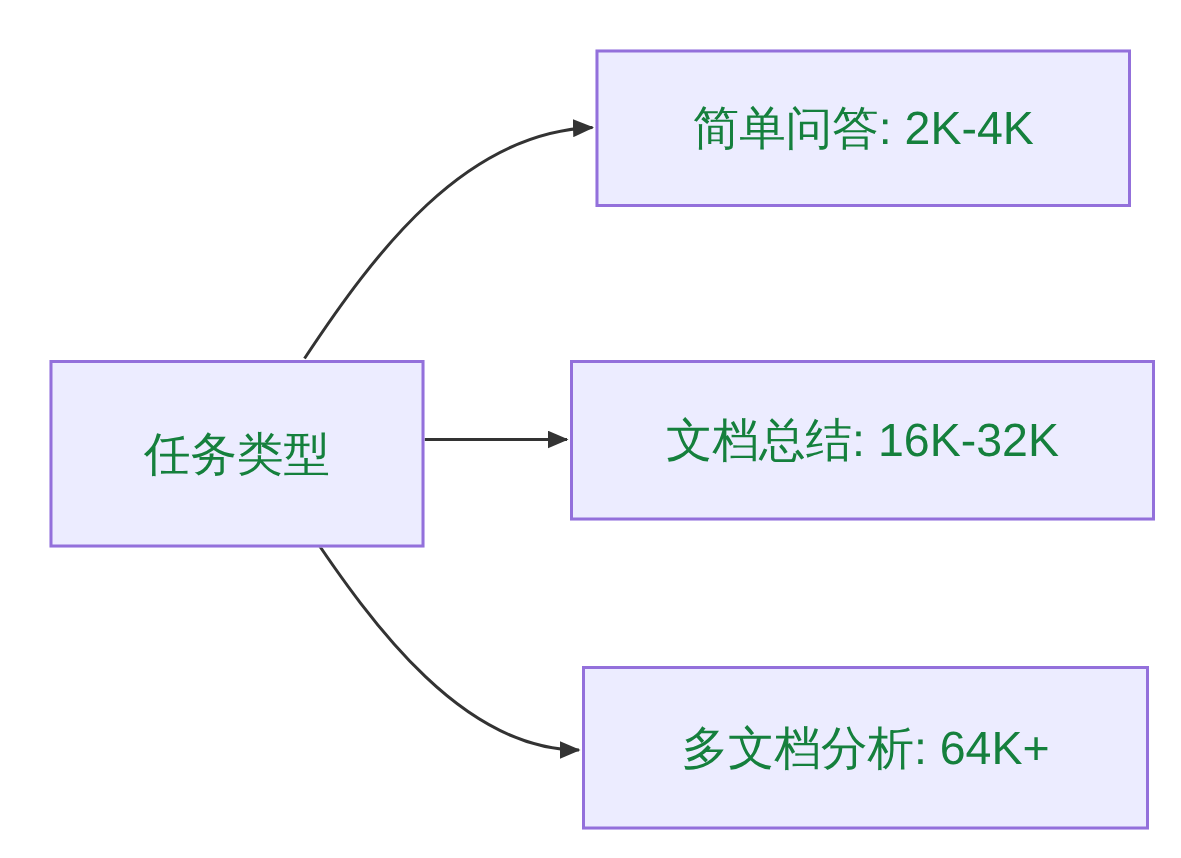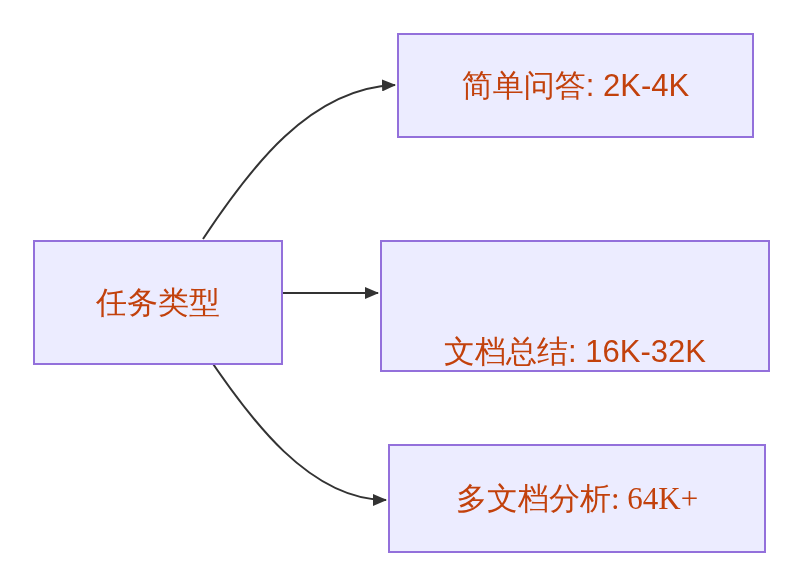--- a/index.html
+++ b/index.html
@@ -25,30 +25,30 @@
     stroke: #333333;
     stroke-width: 2px;
   }
   .node {
     position: absolute;
     background: #ECECFF;
     border: 2px solid #9370DB;
     display: flex;
     align-items: center;
     justify-content: center;
-    color: #c2410c;
+    color: #15803d;
     font-size: 31px;
     line-height: 1.2;
     white-space: nowrap;
     text-align: center;
   }
   .node-root    { left: 33px;  top: 240px; width: 250px; height: 125px; }
   .node-qa      { left: 397px; top: 33px;  width: 357px; height: 105px; }
-  .node-summary { left: 380px; top: 240px; width: 390px; height: 132px; align-items: flex-end; }
-  .node-multi   { left: 388px; top: 444px; width: 378px; height: 109px; font-family: Liberation Serif, serif; }
+  .node-summary { left: 380px; top: 240px; width: 390px; height: 107px; }
+  .node-multi   { left: 388px; top: 444px; width: 378px; height: 109px; }
 </style>
 </head>
 <body>
 
 <div class="canvas">
 
   <svg class="edge-layer" width="787" height="572" viewBox="0 0 787 572" xmlns="http://www.w3.org/2000/svg">
     <defs>
       <marker id="arrowhead" markerUnits="userSpaceOnUse" markerWidth="14" markerHeight="12" viewBox="0 0 14 12" refX="13" refY="6" orient="auto">
         <path d="M0,0 L14,6 L0,12 Z" fill="#333333"></path>

